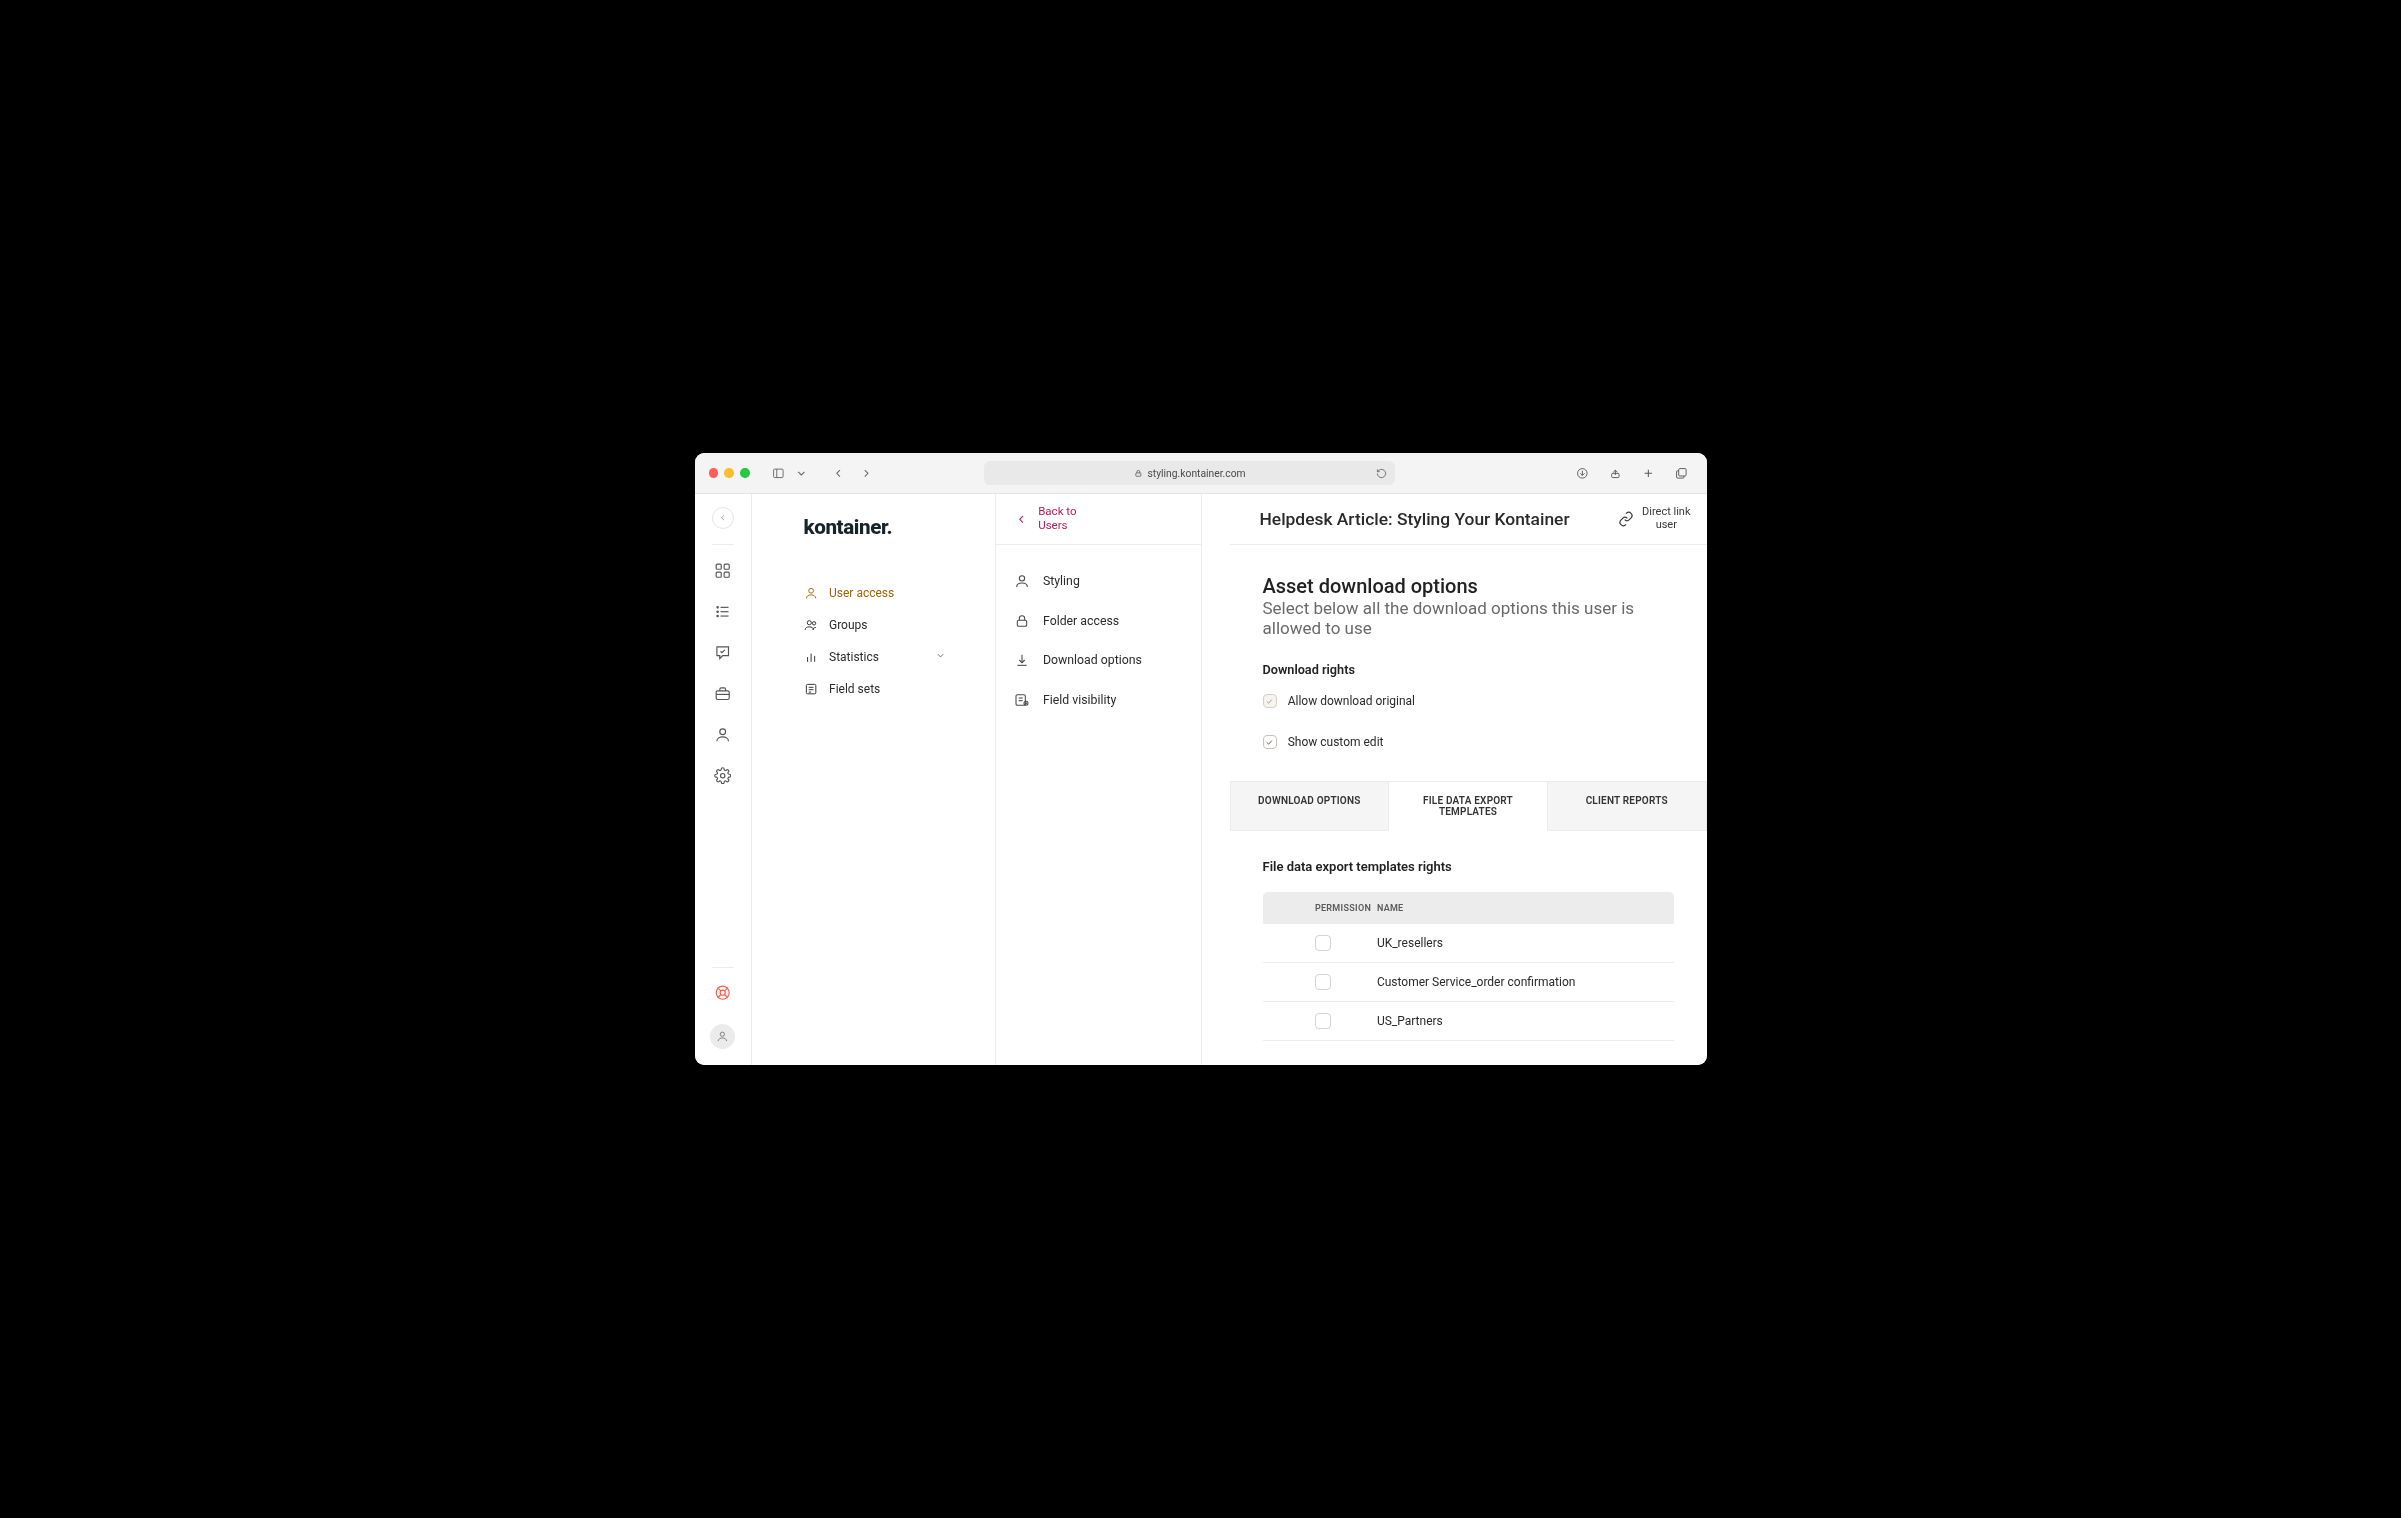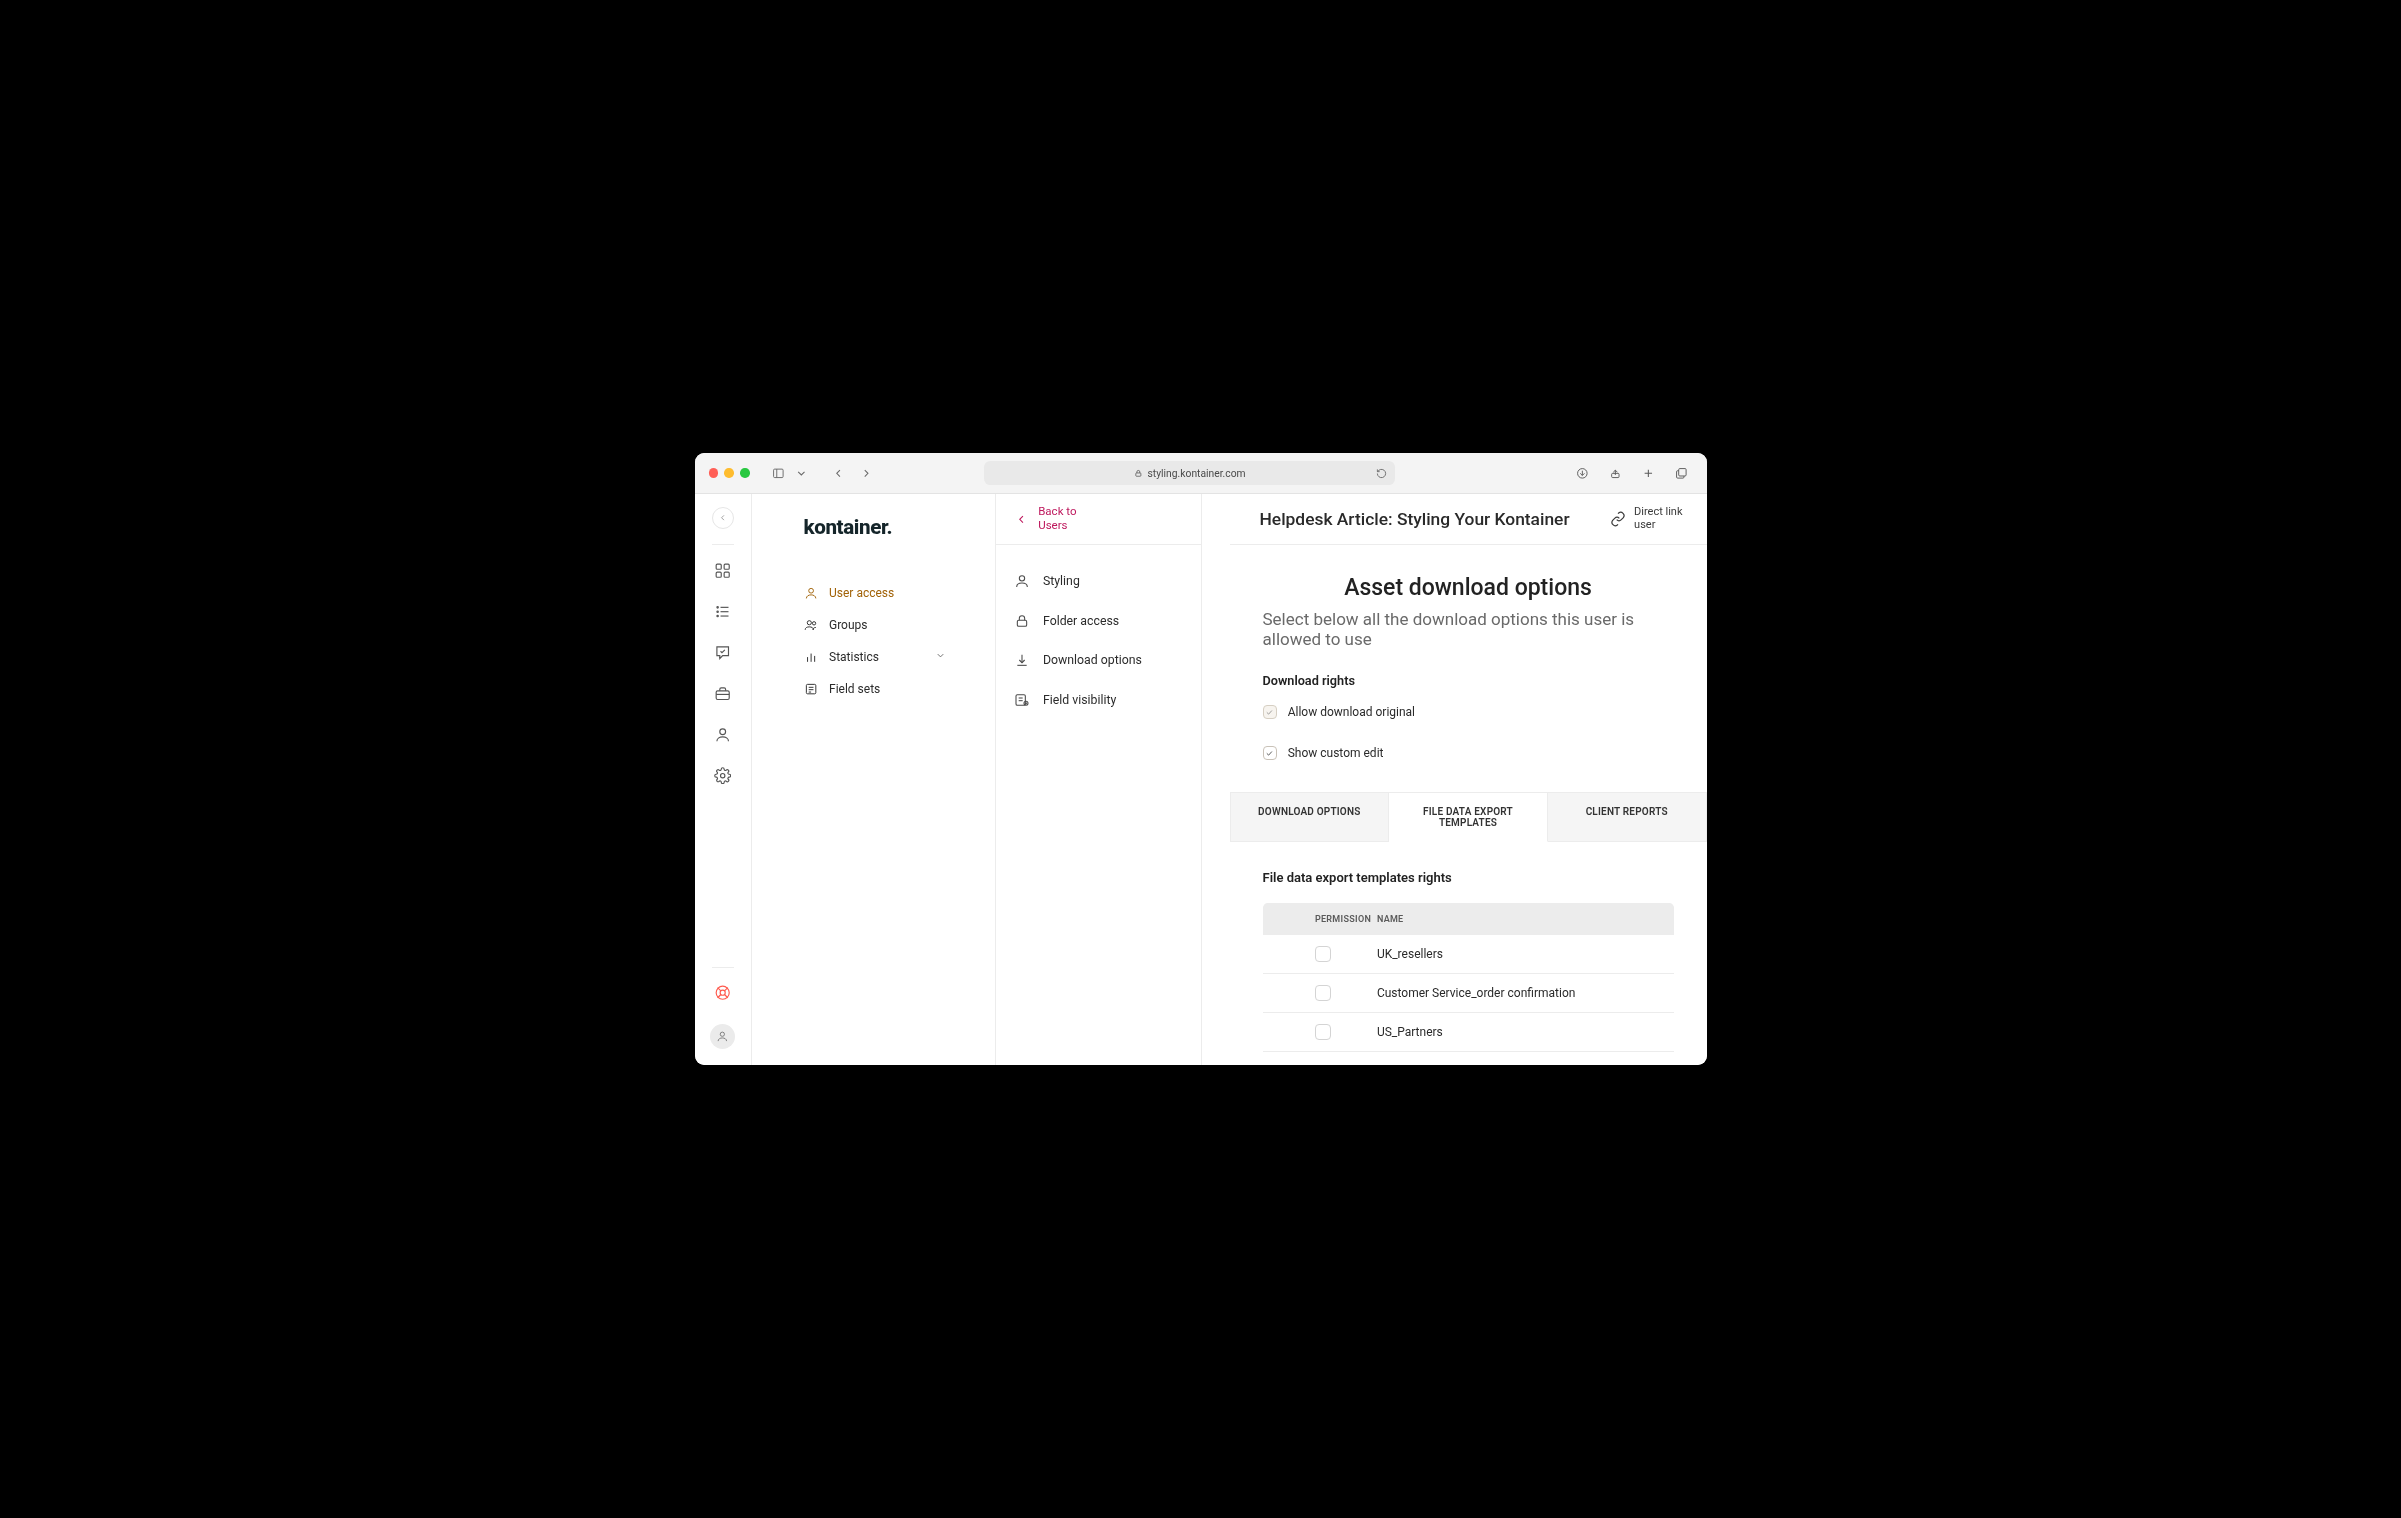--- a/index.html
+++ b/index.html
@@ -149,36 +149,37 @@
   flex: 1;
   display: flex;
   flex-direction: column;
   overflow: hidden;
 }
 .main-header {
   height: 51px;
   border-bottom: 0.8px solid #ececec;
   display: flex;
   align-items: center;
-  padding: 0 24px 0 30px;
+  padding: 0 16px 0 30px;
+  text-align: center;
 }
 .page-title { font-size: 17.4px; font-weight: 500; color: #2a2a2a; }
 .direct-link {
   margin-left: auto;
   display: flex; align-items: center; gap: 8px; font-size: 11px; color: #3a3a3a; cursor: pointer;
 }
 .direct-link svg { width: 16px; height: 16px; }
 .direct-link-text { line-height: 1.15; }
 
 .main-body {
   flex: 1;
   padding: 28.5px 33px 0 33px;
   overflow: auto;
 }
-.section-h1 { font-size: 23px; font-weight: 500; color: #222; margin-bottom: 8px; text-align: center; }
+.section-h1 { font-size: 20px; font-weight: 500; color: #222; margin-bottom: 0; }
 .section-sub { font-size: 17px; color: #6a6a6a; margin-bottom: 24px; }
 .section-h2 { font-size: 12.7px; font-weight: 600; color: #222; margin-bottom: 17.4px; }
 .check-row { display: flex; align-items: center; gap: 11px; font-size: 12px; color: #2a2a2a; margin-bottom: 27px; }
 .check-row:last-of-type { margin-bottom: 0; }
 .chk {
   width: 14.2px; height: 14.2px; border: 1.2px solid #c9c2b8; border-radius: 4px;
   display: flex; align-items: center; justify-content: center; color: #333;
 }
 .chk.filled { background: #f7f4ef; border-color: #d6cfc3; color: #8a8a8a; }
 .chk svg { width: 8.7px; height: 8.7px; stroke: currentColor; fill: none; stroke-width: 2.2; }

